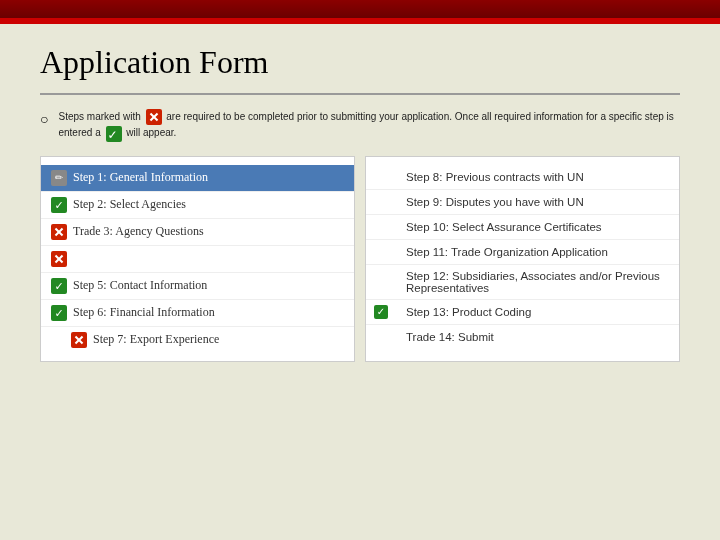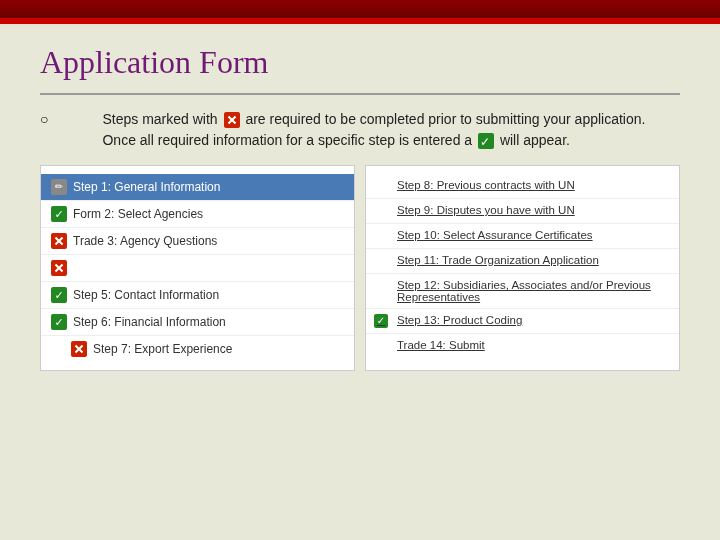--- a/index.html
+++ b/index.html
@@ -19,45 +19,44 @@
       height: 6px;
       background: #cc0000;
       width: 100%;
     }
     .content-area {
       padding: 20px 40px;
     }
     .page-title {
       font-size: 32px;
       font-weight: normal;
-      color: #701a75;
+      color: #000000;
       margin-bottom: 12px;
       font-family: Georgia, serif;
     }
     .divider {
       border: none;
       border-top: 2px solid #999;
       margin-bottom: 14px;
     }
     .intro-row {
       display: flex;
       align-items: flex-start;
       margin-bottom: 14px;
       gap: 10px;
     }
     .bullet {
       font-size: 14px;
       margin-top: 2px;
       flex-shrink: 0;
     }
     .intro-text {
-      font-size: 14px;
+      font-size: 10px;
       color: #222;
       line-height: 1.5;
-      margin-left: 44px;
     }
     .x-icon-inline {
       display: inline-block;
       width: 16px;
       height: 16px;
       background: #cc2200;
       border-radius: 2px;
       position: relative;
       vertical-align: middle;
       margin: 0 2px;
@@ -153,30 +152,30 @@
     .icon-pencil {
       background: #888;
       border-radius: 2px;
       color: white;
       font-size: 10px;
       text-align: center;
       line-height: 16px;
     }
     .step-label {
       flex: 1;
+      font-family: Liberation Serif, serif;
     }
     .right-panel-step {
       display: flex;
-      align-items: flex-start;
+      align-items: center;
       padding: 5px 8px;
       font-size: 11.5px;
-      gap: 9px;
+      gap: 18px;
       color: #333;
       border-bottom: 1px solid #eee;
-      text-decoration: underline;
     }
     .right-panel-step:last-child { border-bottom: none; }
     .check-small {
       width: 14px;
       height: 14px;
       background: #228822;
       border-radius: 2px;
       color: white;
       font-size: 10px;
       text-align: center;
@@ -213,21 +212,21 @@
   <div class="steps-container">
 
     <div class="steps-panel">
 
     <div class="step-item active">
           <span class="step-icon icon-pencil">✏</span>
           <span class="step-label">Step 1: General Information</span>
         </div>
         <div class="step-item">
           <span class="step-icon icon-check">✓</span>
-          <span class="step-label">Form 2: Select Agencies</span>
+          <span class="step-label">Step 2: Select Agencies</span>
         </div>
         <div class="step-item">
           <span class="step-icon icon-x"></span>
           <span class="step-label">Trade 3: Agency Questions</span>
         </div>
         <div class="step-item">
           <span class="step-icon icon-x"></span>
         </div>
         <div class="step-item">
           <span class="step-icon icon-check">✓</span>

